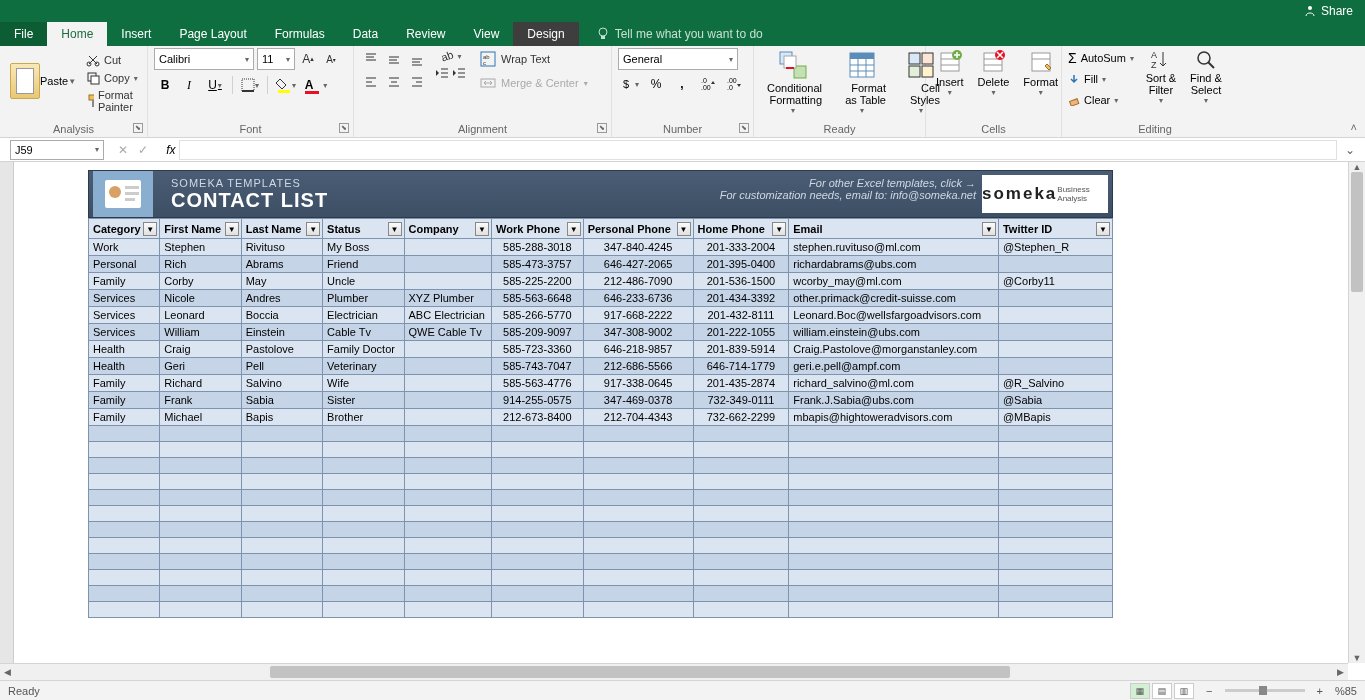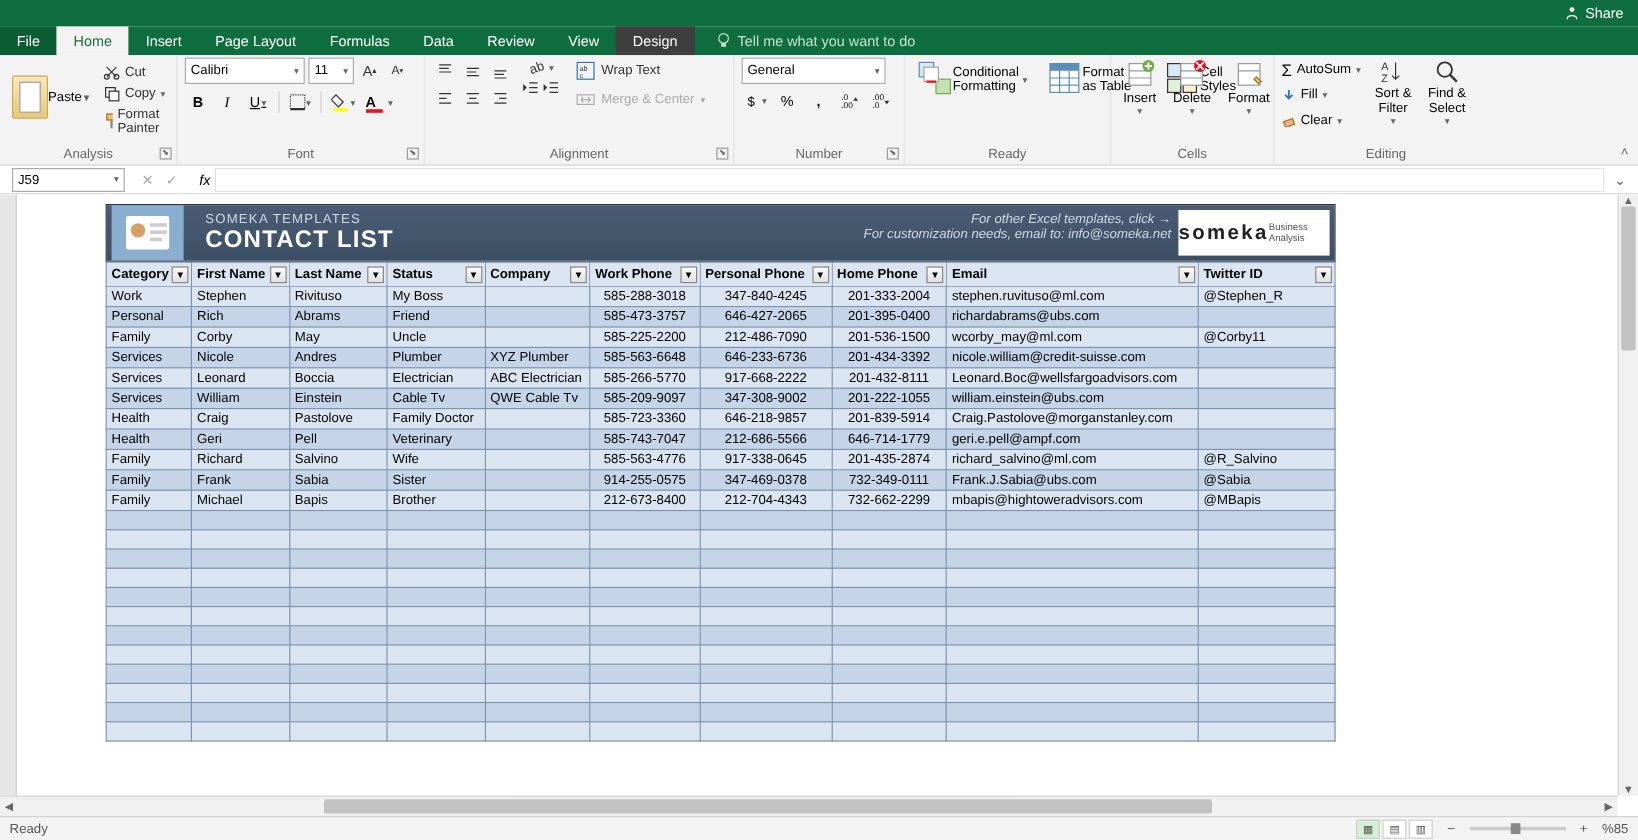--- a/index.html
+++ b/index.html
@@ -49,21 +49,21 @@
 .wrap-merge { display: flex; flex-direction: column; gap: 2px; margin-left: 10px; }
 .wm-btn { display: flex; align-items: center; gap: 5px; font-size: 11px; color: #333; cursor: pointer; height: 22px; padding: 0 3px; }
 .wm-btn.disabled { color: #aaa; }
 
 .number-col { display: flex; flex-direction: column; gap: 3px; }
 .number-fmt { width: 120px; height: 22px; border: 1px solid #ababab; background: #fff; font-size: 11px; padding: 0 4px; display: flex; align-items: center; justify-content: space-between; }
 .number-row { display: flex; gap: 2px; }
 .num-btn { width: 24px; height: 22px; display: flex; align-items: center; justify-content: center; font-size: 12px; cursor: pointer; }
 
 .styles-row { display: flex; gap: 8px; }
-.style-big { display: flex; flex-direction: row; align-items: center; font-size: 11px; text-align: left; cursor: pointer; padding: 2px 4px; }
+.style-big { display: flex; flex-direction: column; align-items: center; font-size: 11px; text-align: right; cursor: pointer; padding: 2px 4px; }
 .style-icon { width: 30px; height: 30px; margin-bottom: 2px; }
 
 .cells-row { display: flex; gap: 6px; }
 .cell-big { display: flex; flex-direction: column; align-items: center; font-size: 11px; cursor: pointer; padding: 2px 4px; }
 .cell-icon { width: 24px; height: 24px; margin-bottom: 2px; }
 
 .edit-col { display: flex; flex-direction: column; gap: 1px; }
 .edit-item { display: flex; align-items: center; gap: 4px; font-size: 11px; cursor: pointer; height: 20px; }
 .edit-big-row { display: flex; gap: 6px; margin-left: 8px; }
 .edit-big { display: flex; flex-direction: column; align-items: center; font-size: 11px; text-align: center; cursor: pointer; }
@@ -584,21 +584,21 @@
           </tr>
           <tr>
             <td class="col-cat">Services</td>
             <td class="col-fn">Nicole</td>
             <td class="col-ln">Andres</td>
             <td class="col-st">Plumber</td>
             <td class="col-co">XYZ Plumber</td>
             <td class="col-wp">585-563-6648</td>
             <td class="col-pp">646-233-6736</td>
             <td class="col-hp">201-434-3392</td>
-            <td class="col-em">nicole.william@credit-suisse.com</td>
+            <td class="col-em">other.primack@credit-suisse.com</td>
             <td class="col-tw"></td>
           </tr>
           <tr>
             <td class="col-cat">Services</td>
             <td class="col-fn">Leonard</td>
             <td class="col-ln">Boccia</td>
             <td class="col-st">Electrician</td>
             <td class="col-co">ABC Electrician</td>
             <td class="col-wp">585-266-5770</td>
             <td class="col-pp">917-668-2222</td>

